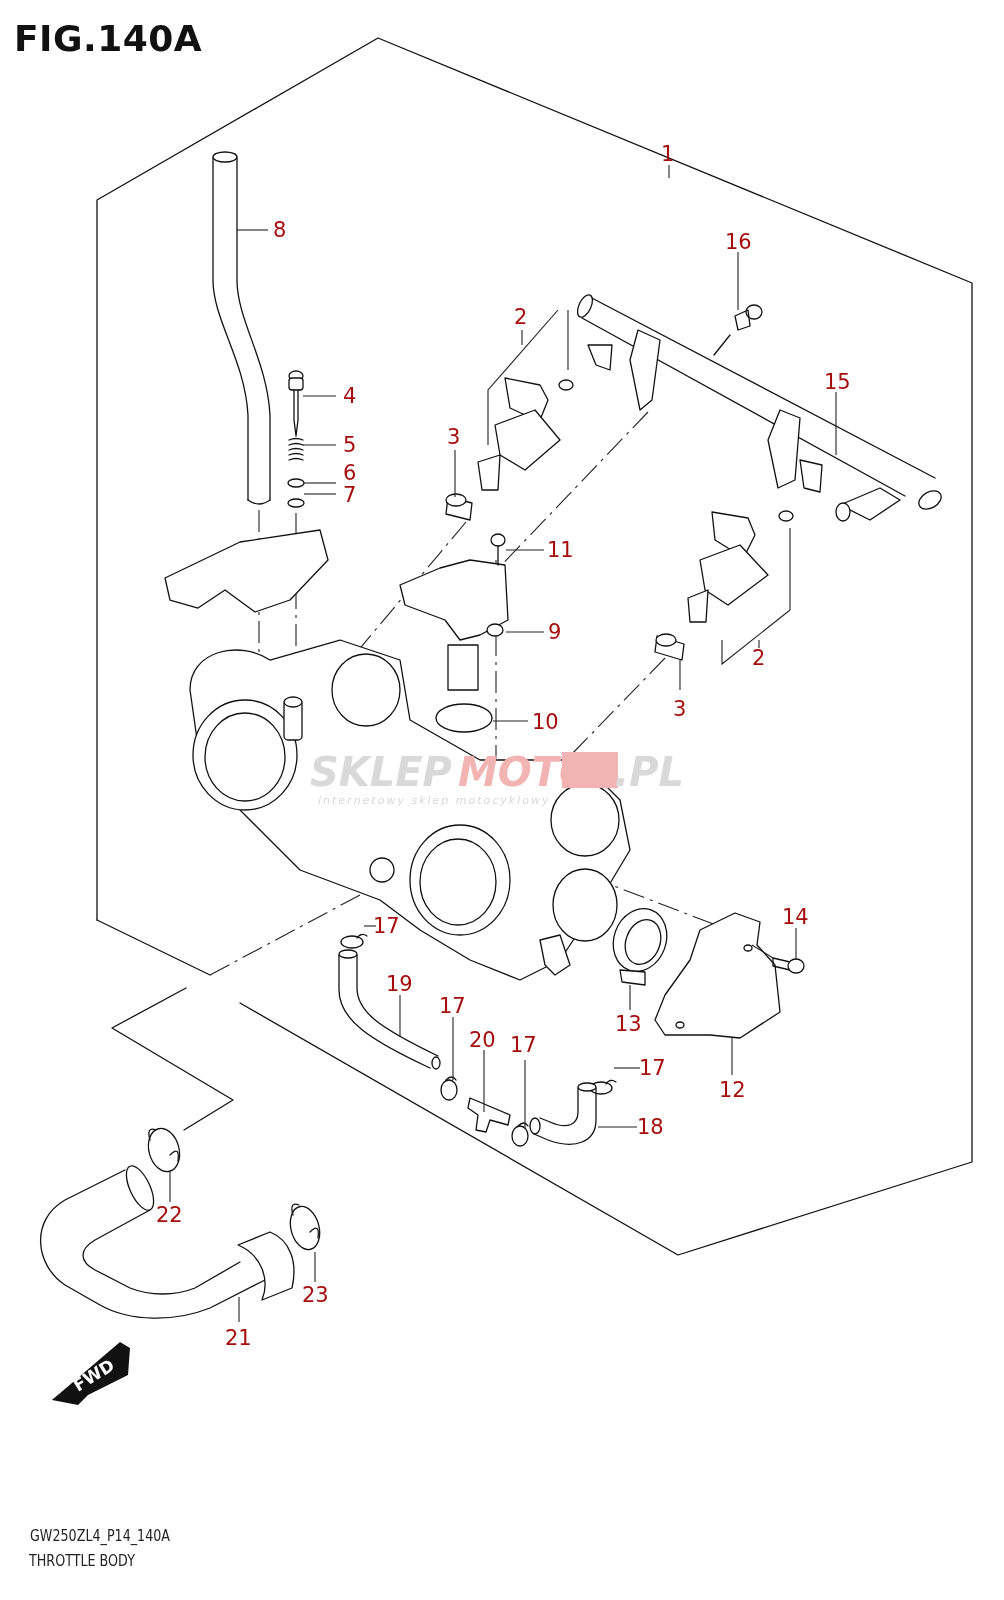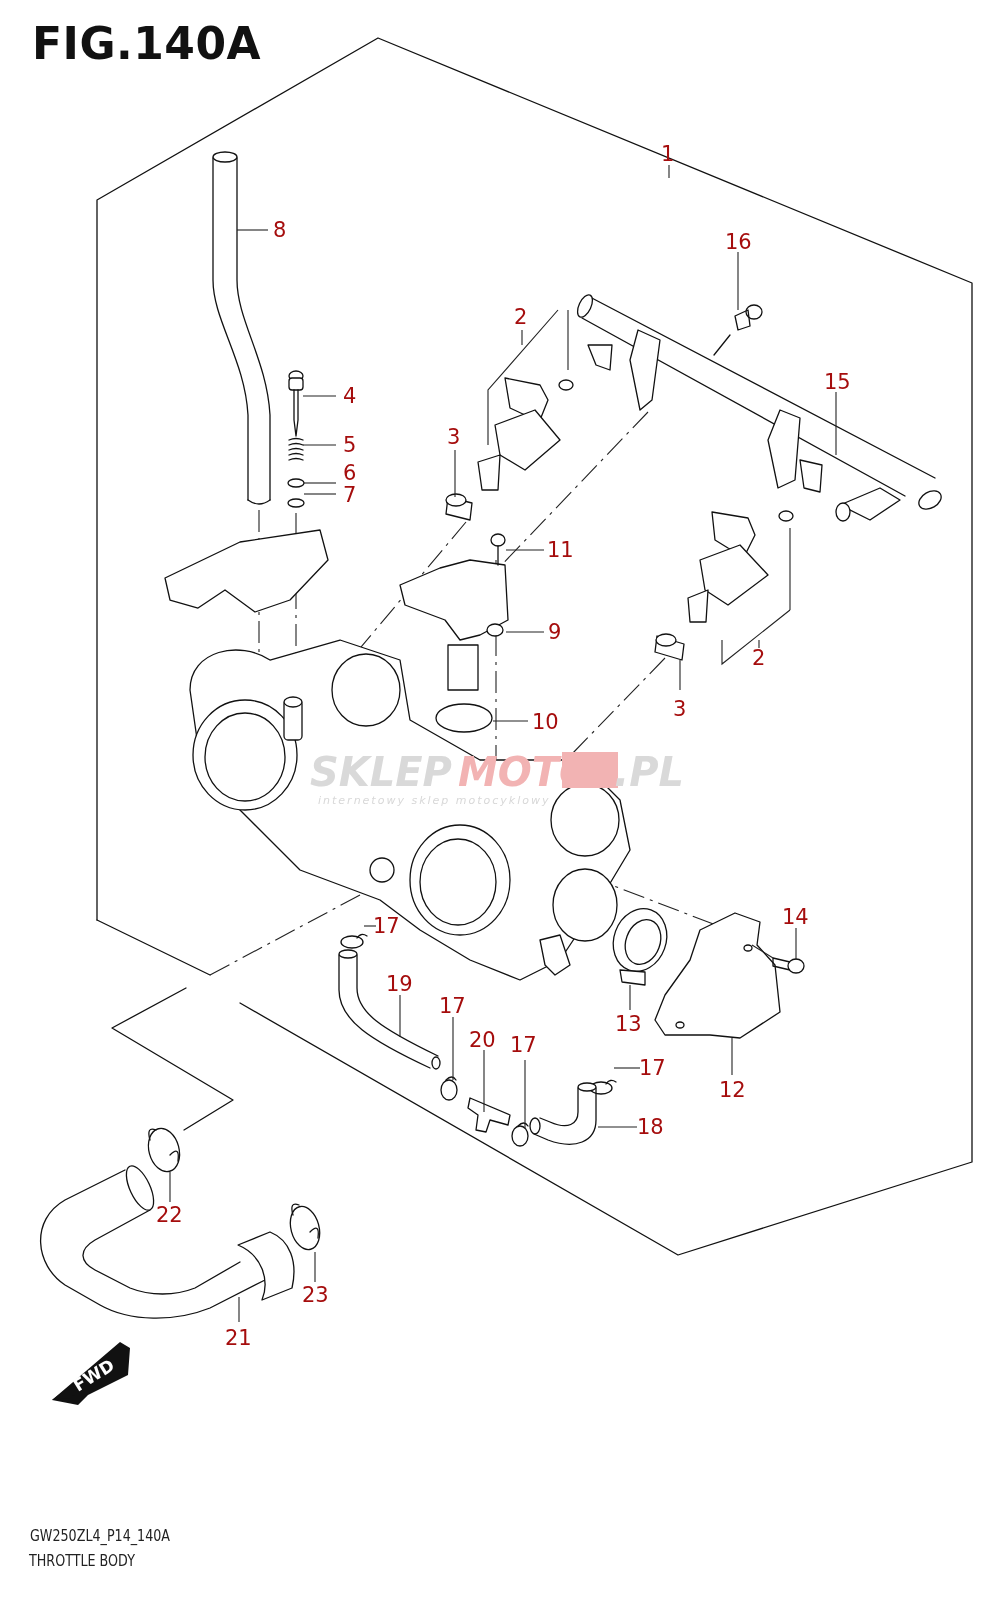--- a/index.html
+++ b/index.html
@@ -1,19 +1,19 @@
 <!DOCTYPE html>
 <html><head>
 <meta charset="utf-8">
 <style>
   html, body { margin: 0; padding: 0; background: #ffffff; }
   body { width: 1004px; height: 1600px; position: relative; overflow: hidden;
          font-family: "DejaVu Sans", sans-serif; }
-  #fig-title { position: absolute; left: 32px; top: 18px; font-family: "DejaVu Sans", sans-serif;
-               font-weight: bold; font-size: 44px; letter-spacing: 0.5px; color: #111; text-align: center; }
+  #fig-title { position: absolute; left: 14px; top: 18px; font-family: "DejaVu Sans", sans-serif;
+               font-weight: bold; font-size: 36px; letter-spacing: 0.5px; color: #111; text-align: center; }
   #footer-code { position: absolute; left: 30px; top: 1527px; font-family: "DejaVu Sans", sans-serif;
                  font-size: 15.5px; color: #222; transform: scaleX(0.82); transform-origin: left top; }
   #footer-name { position: absolute; left: 29px; top: 1552px; font-family: "DejaVu Sans", sans-serif;
                  font-size: 15.5px; color: #222; transform: scaleX(0.82); transform-origin: left top; }
   svg#diagram { position: absolute; left: 0; top: 0; }
   .ln { stroke: #111; stroke-width: 1.3; fill: none; stroke-linecap: round; stroke-linejoin: round; }
   .lnw { stroke: #111; stroke-width: 1.3; fill: #fff; stroke-linecap: round; stroke-linejoin: round; }
   .lead { stroke: #222; stroke-width: 1.1; fill: none; }
   .dash { stroke: #222; stroke-width: 1.1; fill: none; stroke-dasharray: 22 6 3 6; }
   .callout { fill: #a50d0d; font-family: "DejaVu Sans", sans-serif; font-size: 21px; }

